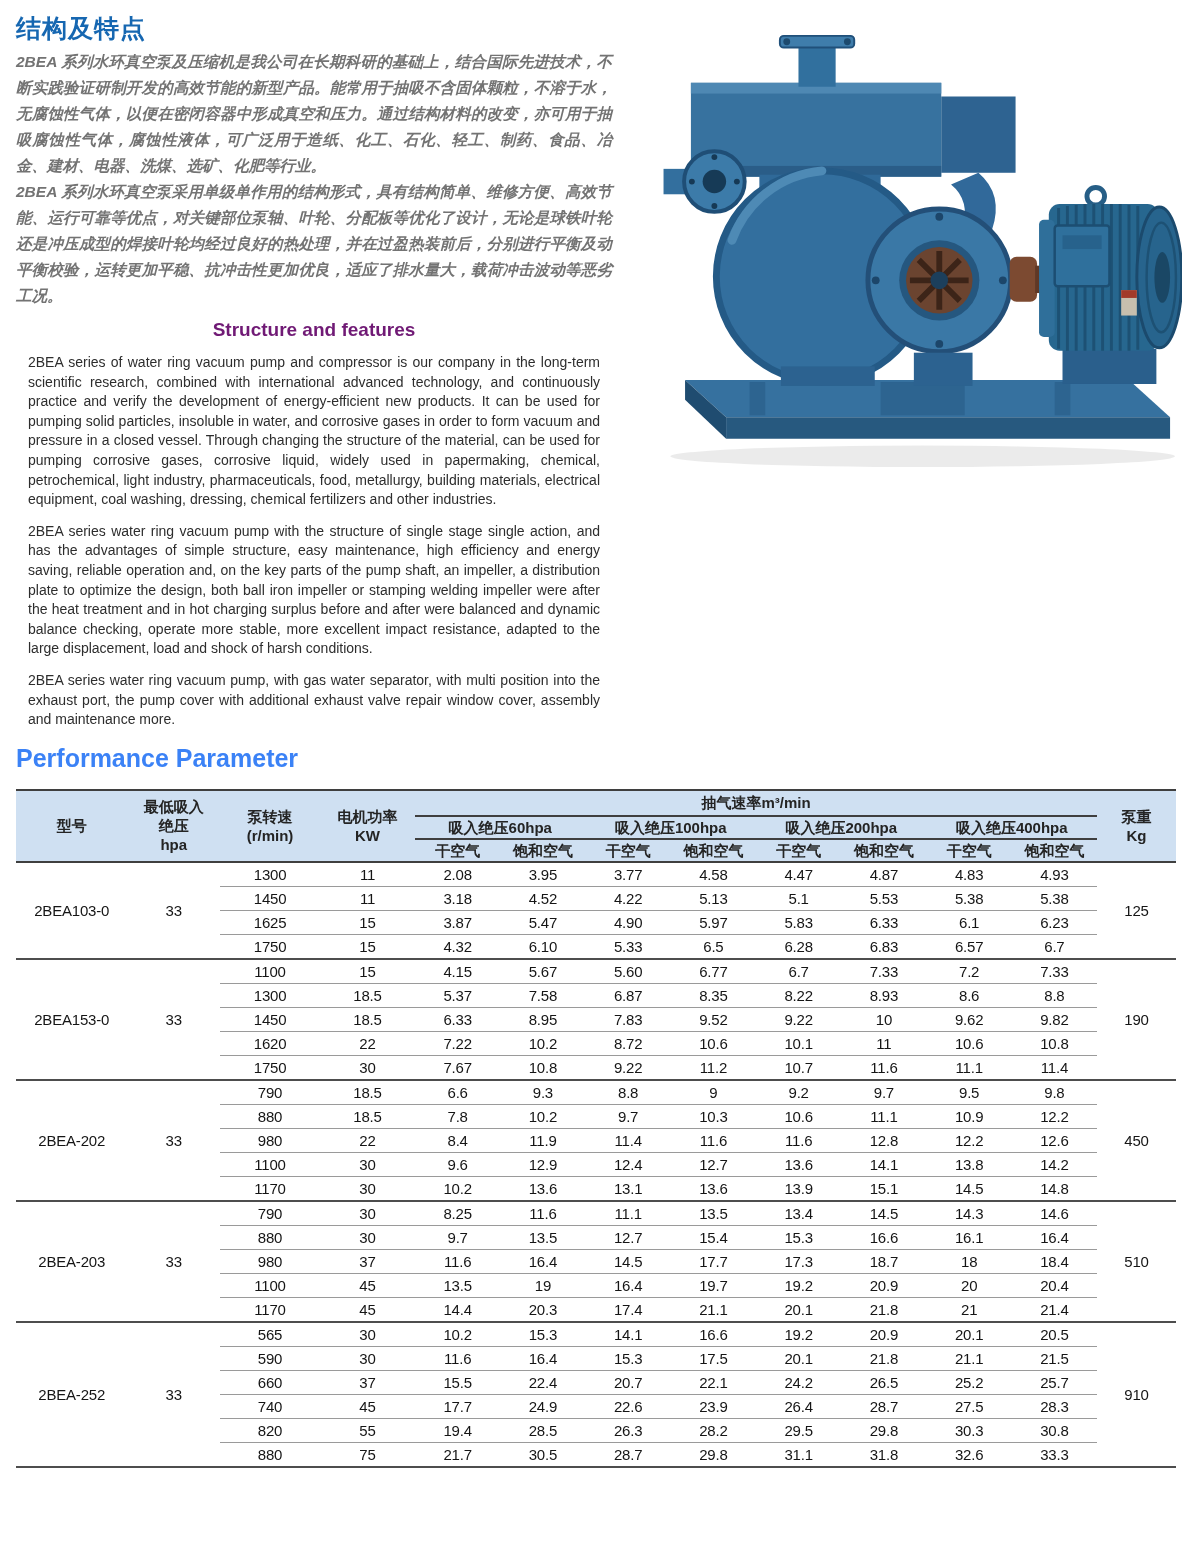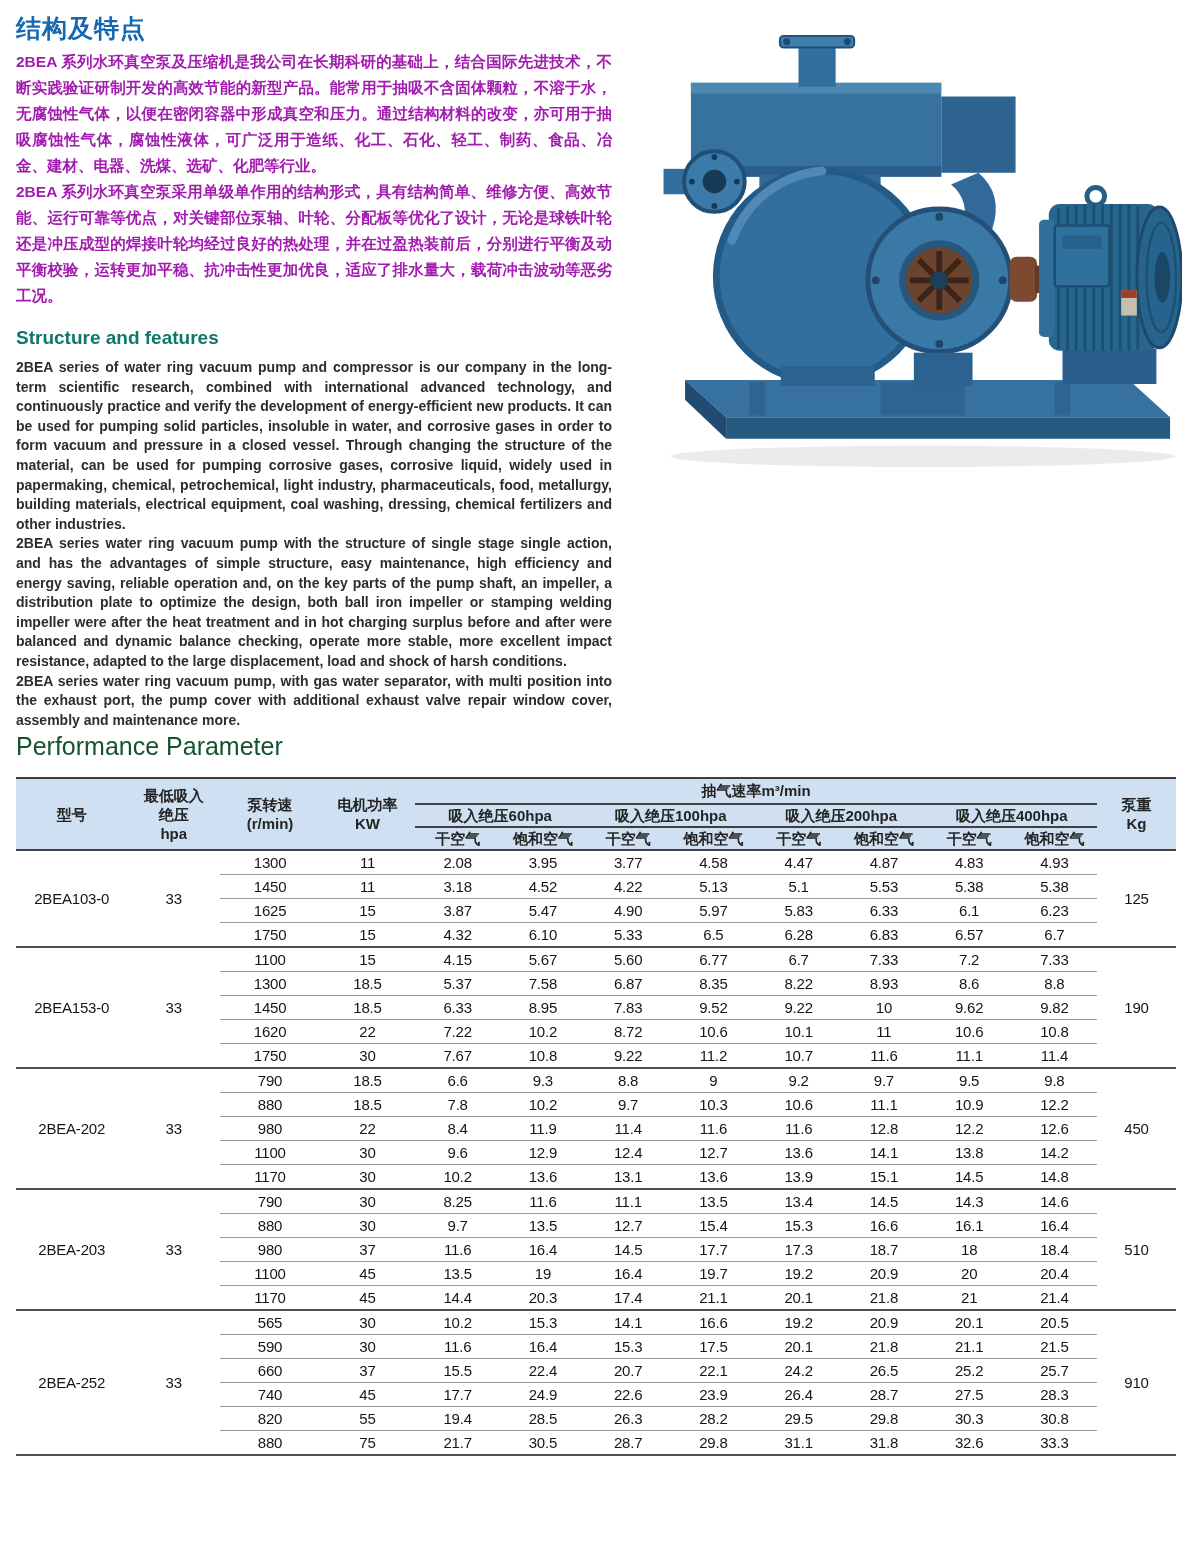--- a/index.html
+++ b/index.html
@@ -22,50 +22,51 @@
     font-size: 25px;
     font-weight: bold;
     color: #1667b1;
     letter-spacing: 1px;
   }
   .cn-para {
     margin: 0;
     font-size: 15.5px;
     line-height: 26px;
     font-weight: 600;
-    color: #a21caf;
+    color: #737373;
     text-align: justify;
+    font-style: italic;
   }
   .en-title {
-    margin: 18px 0 9px 0;
+    margin: 10px 0 9px 0;
     font-size: 19px;
     font-weight: bold;
-    color: #0f766e;
+    color: #701a75;
+    text-align: center;
   }
   .en-para {
-    margin: 0;
+    margin: 12px;
     font-size: 14px;
     line-height: 19.6px;
     color: #2d2d2d;
     text-align: justify;
-    font-weight: bold;
   }
 
   
   .perf-title-cn {
     margin: 26px 0 0 0;
     font-size: 22px;
     font-weight: 600;
     color: #1160a7;
   }
   .perf-title-en {
     margin: 2px 0 16px 0;
     font-size: 25px;
-    font-weight: normal;
-    color: #14532d;
+    font-weight: bold;
+    color: #3b82f6;
   }
 
   
   table.perf {
     width: 1160px;
     border-collapse: collapse;
     table-layout: fixed;
   }
   table.perf col.c-model { width: 9.6%; }
   table.perf col.c-press { width: 8.0%; }

